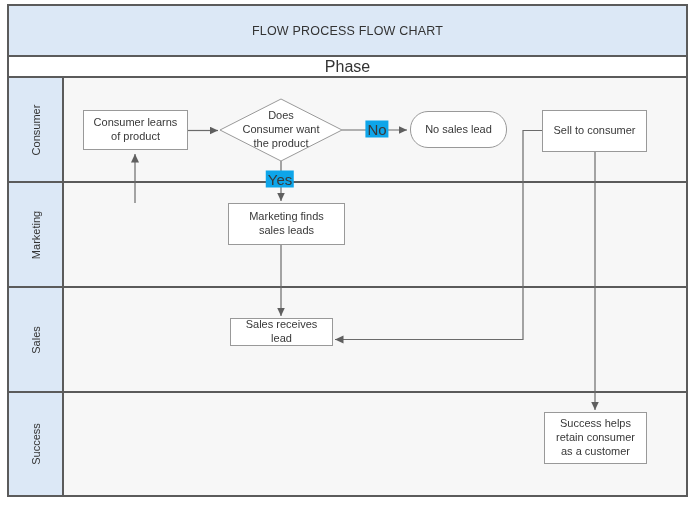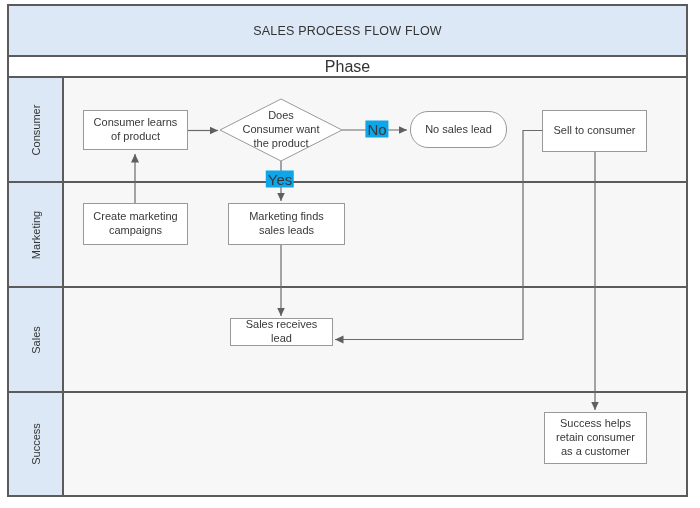--- a/index.html
+++ b/index.html
@@ -59,21 +59,21 @@
   }
   #lbl-no{left:377px;top:129px;}
   #lbl-yes{left:280px;top:179px;}
 </style>
 </head>
 <body>
 
 <div class="canvas">
 
   <div class="title-row">
-    <span>SALES PROCESS FLOW FLOW</span>
+    <span>FLOW PROCESS FLOW CHART</span>
   </div>
 
   <div class="phase-row">
     <span>Phase</span>
   </div>
 
   <div class="lane lane-consumer">
     <div class="lane-label">
       <span>Consumer</span>
     </div>
@@ -114,22 +114,20 @@
 of product</div>
 
   <div class="diamond-label">Does
 Consumer want
 the product</div>
 
   <div class="node" id="n-sell">Sell to consumer</div>
 
   <div class="node" id="n-no-sales">No sales lead</div>
 
-  <div class="node" id="n-create">Create marketing
-campaigns</div>
 
   <div class="node" id="n-mfinds">Marketing finds
 sales leads</div>
 
   <div class="node" id="n-sales-recv">Sales receives
 lead</div>
 
   <div class="node" id="n-success">Success helps
 retain consumer
 as a customer</div>

